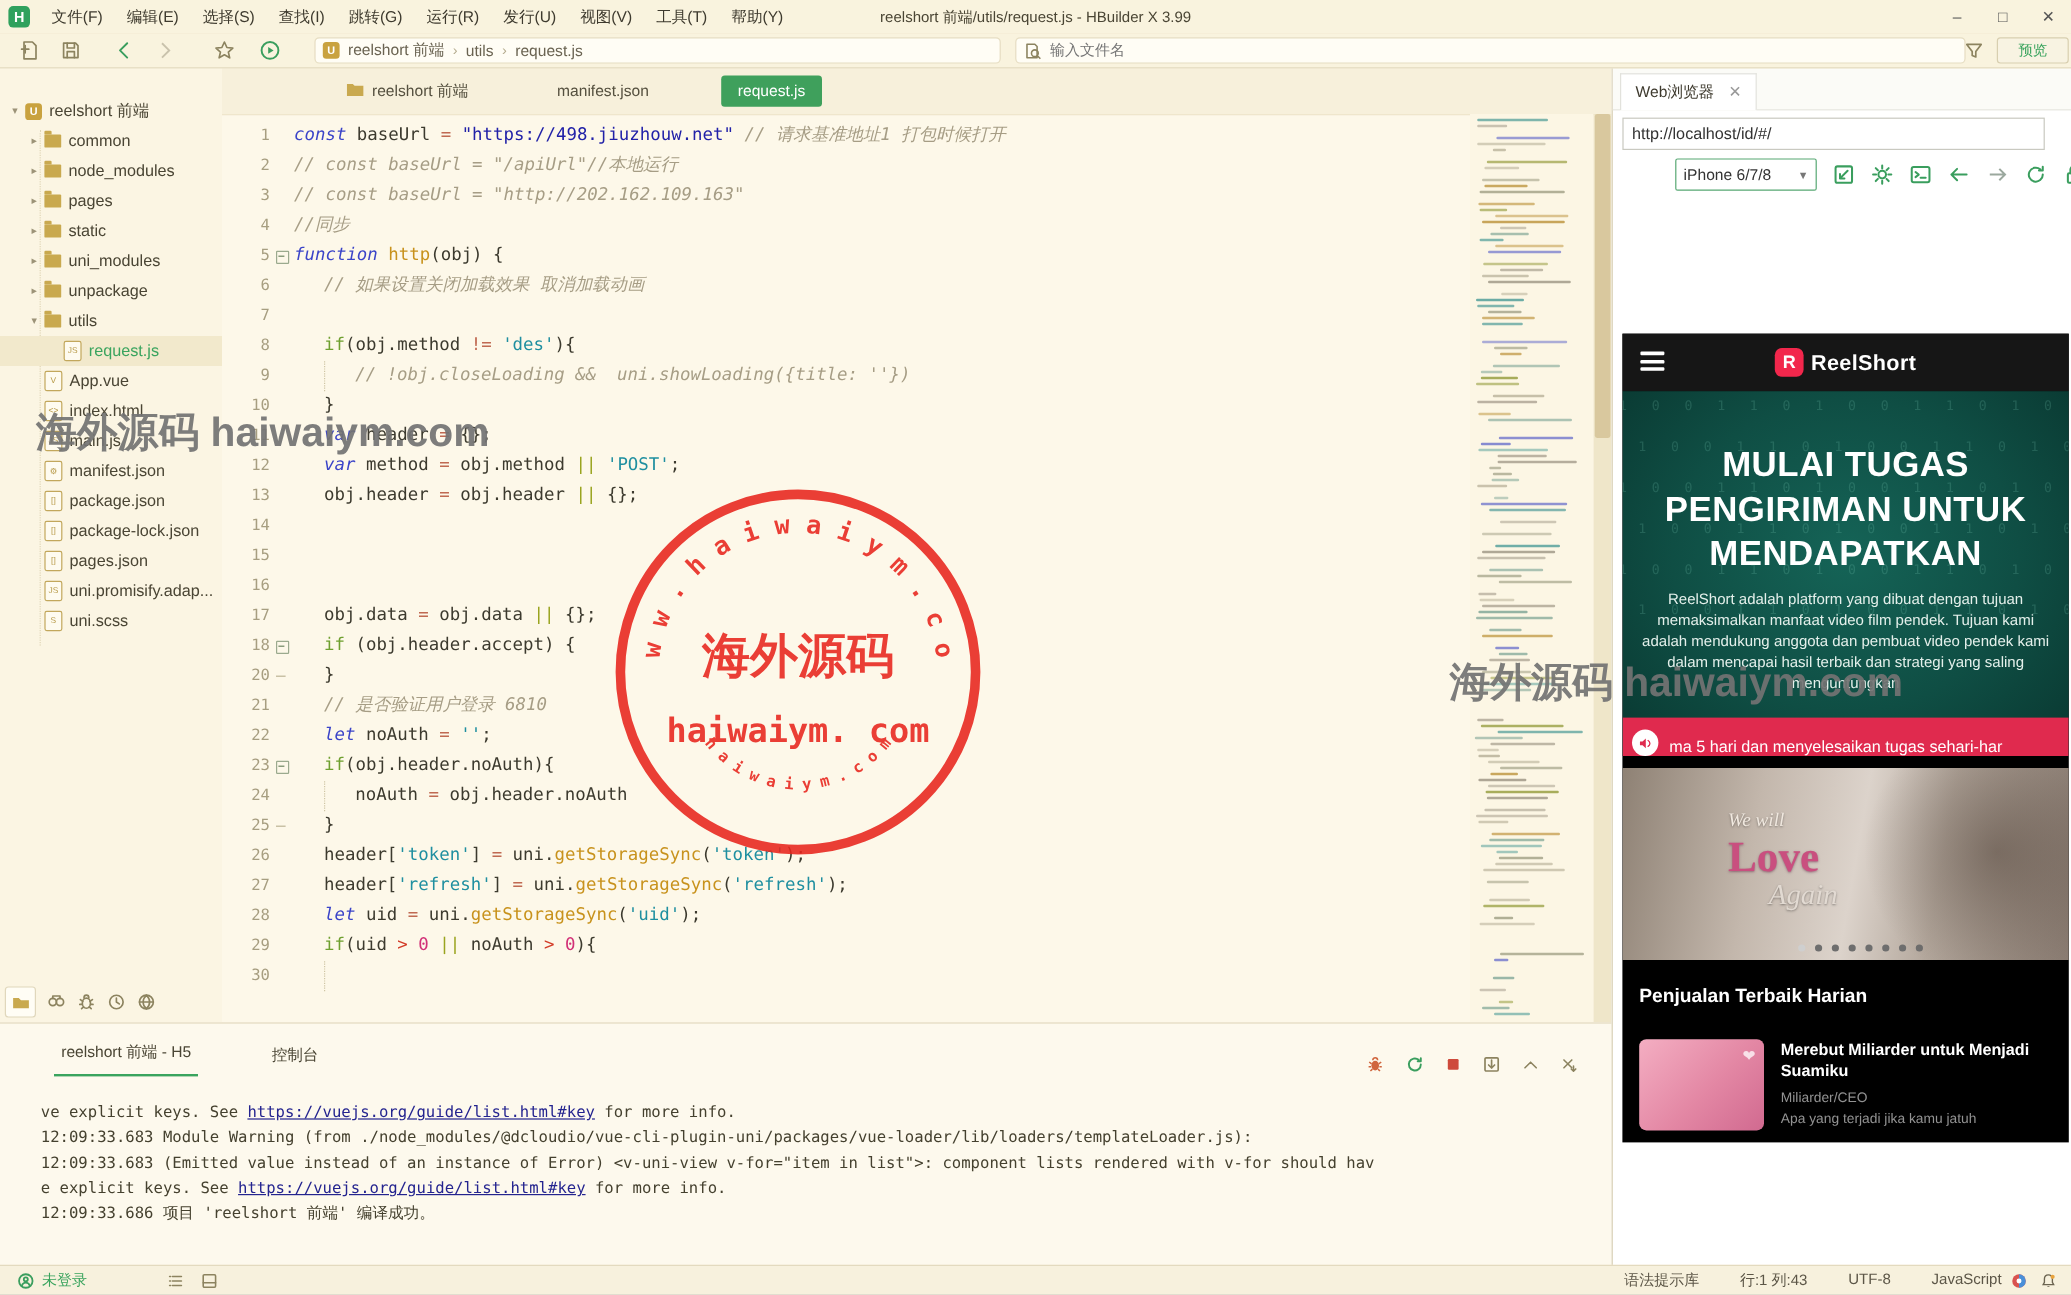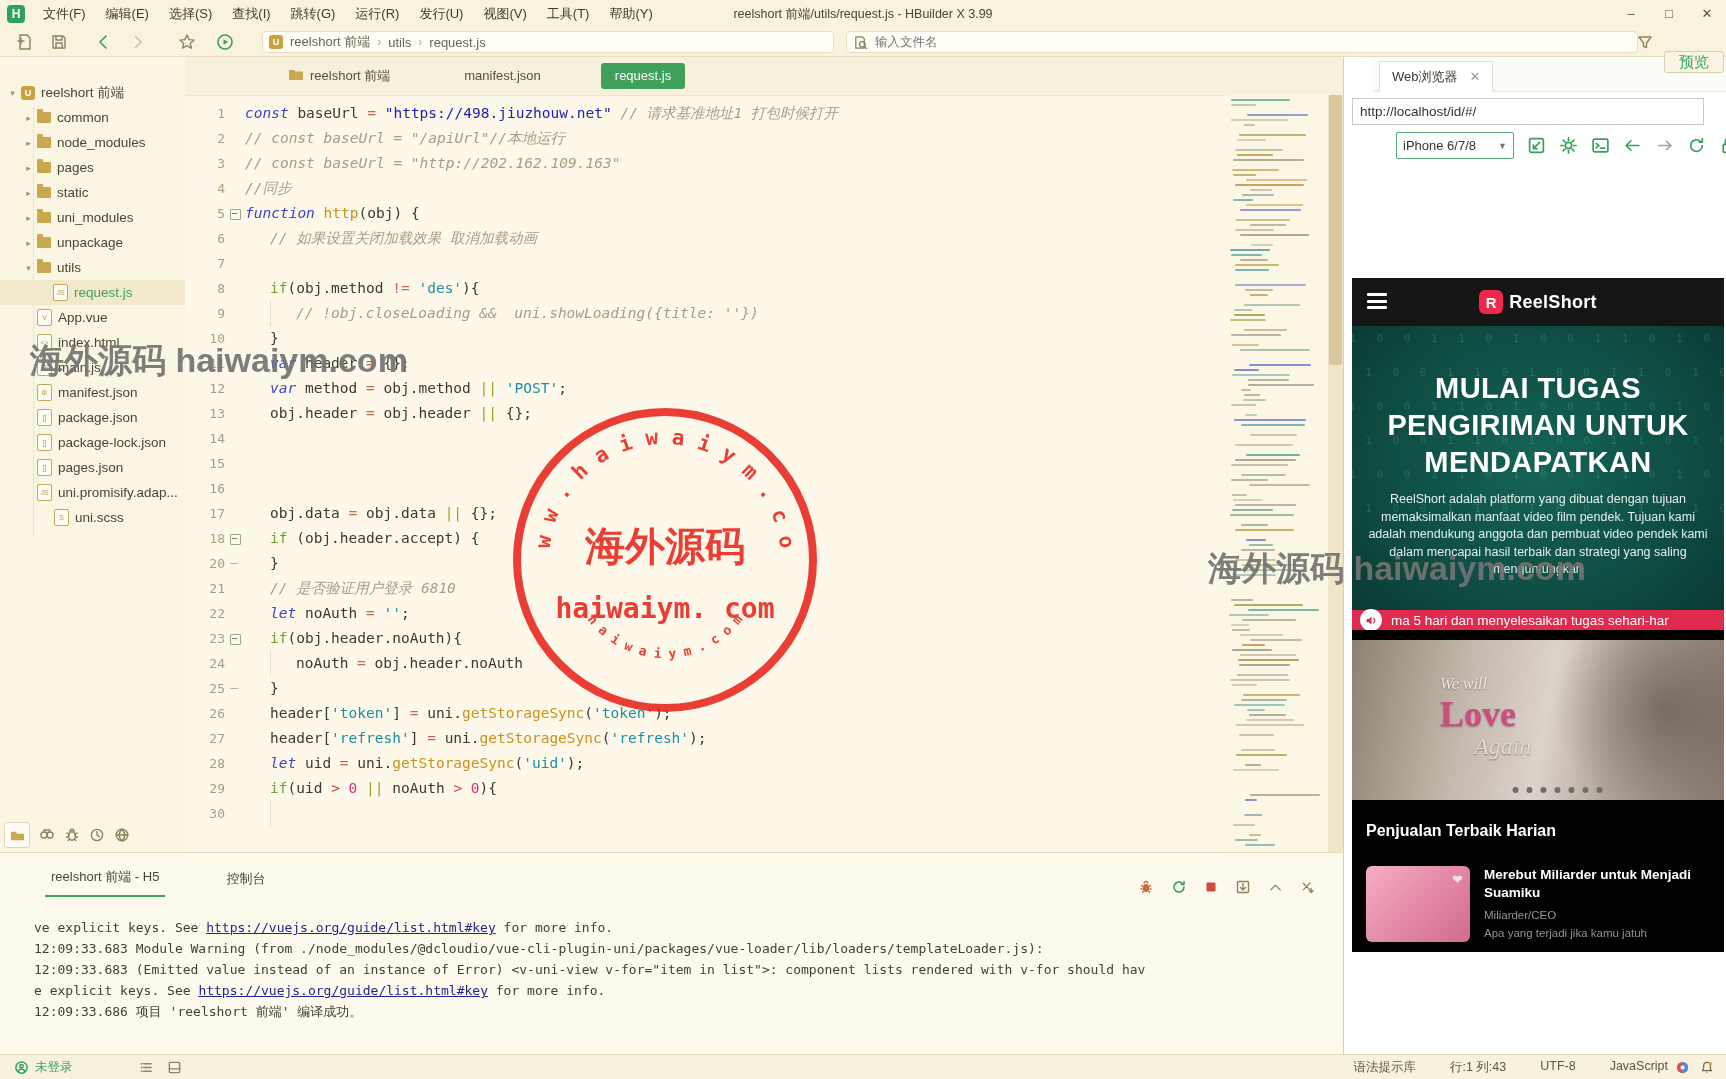--- a/index.html
+++ b/index.html
@@ -22,21 +22,21 @@
             border-radius:4px;display:flex;align-items:center;font-size:13px;color:#6A6351;padding-left:6px;}
   .ubadge{width:14px;height:14px;background:#C9A23F;border-radius:3px;color:#fff;font-size:9px;font-weight:bold;
           display:flex;align-items:center;justify-content:center;margin-right:7px;}
   .crumb-sep{color:#B5AC8F;margin:0 7px;font-size:12px;}
   .searchbox{position:absolute;left:846px;top:3px;width:784px;height:20px;background:#FFFDF5;border:1px solid #E6DDC2;
              border-radius:4px;display:flex;align-items:center;padding-left:6px;}
   .searchbox input{border:none;outline:none;background:transparent;font-size:12.5px;color:#6A6351;width:600px;
                    font-family:"Liberation Sans",sans-serif;}
   .funnel{position:absolute;left:1638px;top:7px;}
   .preview-btn{position:absolute;left:1664px;top:3px;width:58px;height:20px;background:#F8F3E2;border:1px solid #D8CFB0;
-               border-radius:3px;color:#3AA45E;font-size:15px;display:flex;align-items:center;justify-content:center;margin-top:20px;}
+               border-radius:3px;color:#3AA45E;font-size:12px;display:flex;align-items:center;justify-content:center;}
   
   .sidebar{position:absolute;left:0;top:56px;width:185px;height:796px;background:#FBF5E3;border-right:1px solid #E6DDC2;overflow:hidden;}
   .tree{position:absolute;top:24px;left:0;right:0;}
   .trow{height:25px;display:flex;align-items:center;font-size:13.5px;color:#4A4534;white-space:nowrap;}
   .trow.sel{background:#F2E9CC;}
   .trow.sel .tlabel{color:#3AA45E;}
   .chev{width:13px;font-size:9px;color:#9C9378;text-align:center;flex:0 0 auto;}
   .tico{flex:0 0 auto;margin:0 6px 0 2px;display:flex;align-items:center;justify-content:center;}
   .tico.page{width:13px;height:15px;border:1px solid #C2A75C;border-radius:2px;font-size:7px;color:#B89B4A;background:#FEFBF0;}
   .tico.fold-i{width:14px;height:11px;background:#C9A94F;border-radius:1px;position:relative;}
@@ -87,21 +87,21 @@
   .con-out{position:absolute;left:34px;top:64px;right:14px;font-family:"DejaVu Sans Mono",monospace;
            font-size:13px;line-height:21px;color:#45412F;}
   .con-link{color:#24248F;text-decoration:underline;}
   
   .statusbar{position:absolute;left:0;bottom:0;width:1726px;height:24px;background:#F7F1DD;border-top:1px solid #E3DABF;
              display:flex;align-items:center;font-size:12.5px;color:#5C5647;z-index:6;}
   .sb-login{color:#3AA45E;margin-left:6px;}
   .sb-right{position:absolute;right:58px;display:flex;gap:34px;}
   
   .panel{position:absolute;left:1343px;top:56px;width:383px;height:999px;background:#FFFFFF;border-left:1px solid #D8CFB4;}
-  .panel-tabbar{height:35px;background:#FBFBF7;border-bottom:1px solid #E6E6E0;display:flex;align-items:flex-end;padding-left:6px;margin-left:29px;}
+  .panel-tabbar{height:35px;background:#FBFBF7;border-bottom:1px solid #E6E6E0;display:flex;align-items:flex-end;padding-left:6px;}
   .panel-tab{background:#fff;border:1px solid #E2E2DC;border-bottom:1px solid #fff;height:29px;margin-bottom:-1px;
              display:flex;align-items:center;gap:12px;padding:0 12px;font-size:13px;color:#3E3A2E;}
   .p-close{color:#999;font-size:13px;}
   .url-input{position:absolute;left:8px;top:42px;width:336px;height:25px;border:1px solid #C9C9C0;background:#fff;
              font-size:13.5px;color:#333;padding:0 7px;font-family:"Liberation Sans",sans-serif;}
   .device-row{position:absolute;left:8px;top:76px;display:flex;align-items:center;gap:13px;padding-left:44px;}
   .device-sel{width:104px;height:25px;border:1px solid #57A873;border-radius:2px;display:flex;align-items:center;
               justify-content:space-between;padding:0 6px;font-size:13px;color:#333;}
   .dcaret{font-size:9px;color:#777;}
   
@@ -111,21 +111,21 @@
   .burger i{height:3px;background:#fff;border-radius:1px;}
   .brand{display:flex;align-items:center;gap:6px;}
   .brand-badge{width:24px;height:24px;background:#F2274C;border-radius:6px;color:#fff;font-weight:bold;font-size:15px;
                display:flex;align-items:center;justify-content:center;}
   .brand-name{color:#fff;font-size:18px;font-weight:bold;letter-spacing:.3px;}
   .banner{position:relative;height:304px;background:radial-gradient(ellipse at 50% 45%, #156457 0%, #0F4E44 55%, #093730 100%);overflow:hidden;}
   .binary-row{position:absolute;font-family:"DejaVu Sans Mono",monospace;font-size:11px;letter-spacing:7px;
               color:rgba(150,230,205,.17);white-space:nowrap;}
   .headline{margin-top:44px;text-align:center;color:#fff;font-size:29px;line-height:37px;font-weight:800;letter-spacing:.4px;}
   .bpara{margin:10px auto 0;width:344px;text-align:center;color:#E4F0EB;font-size:12.5px;line-height:17.5px;}
-  .marquee{position:absolute;left:0;bottom:0;width:100%;height:20px;background:#E02A4E;display:flex;align-items:center;}
+  .marquee{position:absolute;left:0;bottom:0;width:100%;height:32px;background:#E02A4E;display:flex;align-items:flex-end;}
   .spk{width:22px;height:22px;background:#fff;border-radius:50%;margin-left:8px;display:flex;align-items:center;justify-content:center;flex:0 0 auto;}
   .mq-text{color:#fff;font-size:13.5px;margin-left:9px;white-space:nowrap;}
   .poster{position:relative;margin-top:10px;height:160px;
           background:linear-gradient(100deg,#8E8174 0%,#C3B7AC 30%,#DCD3CB 52%,#B4A89D 70%,#8A7C72 100%);overflow:hidden;}
   .poster::after{content:"";position:absolute;right:-20px;top:-10px;width:200px;height:200px;
                  background:radial-gradient(ellipse at 60% 40%, rgba(70,55,45,.45), rgba(0,0,0,0) 65%);}
   .pt{position:absolute;left:88px;top:36px;font-family:"Liberation Serif","DejaVu Serif",serif;line-height:1;}
   .pt-1{color:#F0E8DF;font-style:italic;font-size:16px;text-shadow:0 1px 2px rgba(0,0,0,.4);}
   .pt-2{color:#C94F7F;font-size:36px;font-weight:bold;margin-top:4px;text-shadow:0 1px 2px rgba(90,30,60,.5);}
   .pt-3{color:#E2DAD2;font-style:italic;font-size:24px;margin:2px 0 0 34px;text-shadow:0 1px 2px rgba(0,0,0,.4);}
@@ -303,21 +303,21 @@
         <div class="trow" style="padding-left: 22px;">
           <span class="chev"></span>
           <span class="tico page">[]</span>
           <span class="tlabel">pages.json</span>
         </div>
         <div class="trow" style="padding-left: 22px;">
           <span class="chev"></span>
           <span class="tico page">JS</span>
           <span class="tlabel">uni.promisify.adap...</span>
         </div>
-        <div class="trow" style="padding-left: 39px;">
+        <div class="trow" style="padding-left: 22px;">
           <span class="chev"></span>
           <span class="tico page">S</span>
           <span class="tlabel">uni.scss</span>
         </div>
       </div>
     <div class="mini-toolbar">
       <span class="mtb-box">
           <svg width="15" height="15" viewBox="0 0 16 16">
             <path d="M1 4h5l2 2h7v7H1z" fill="#C9A94F"></path>
           </svg>

